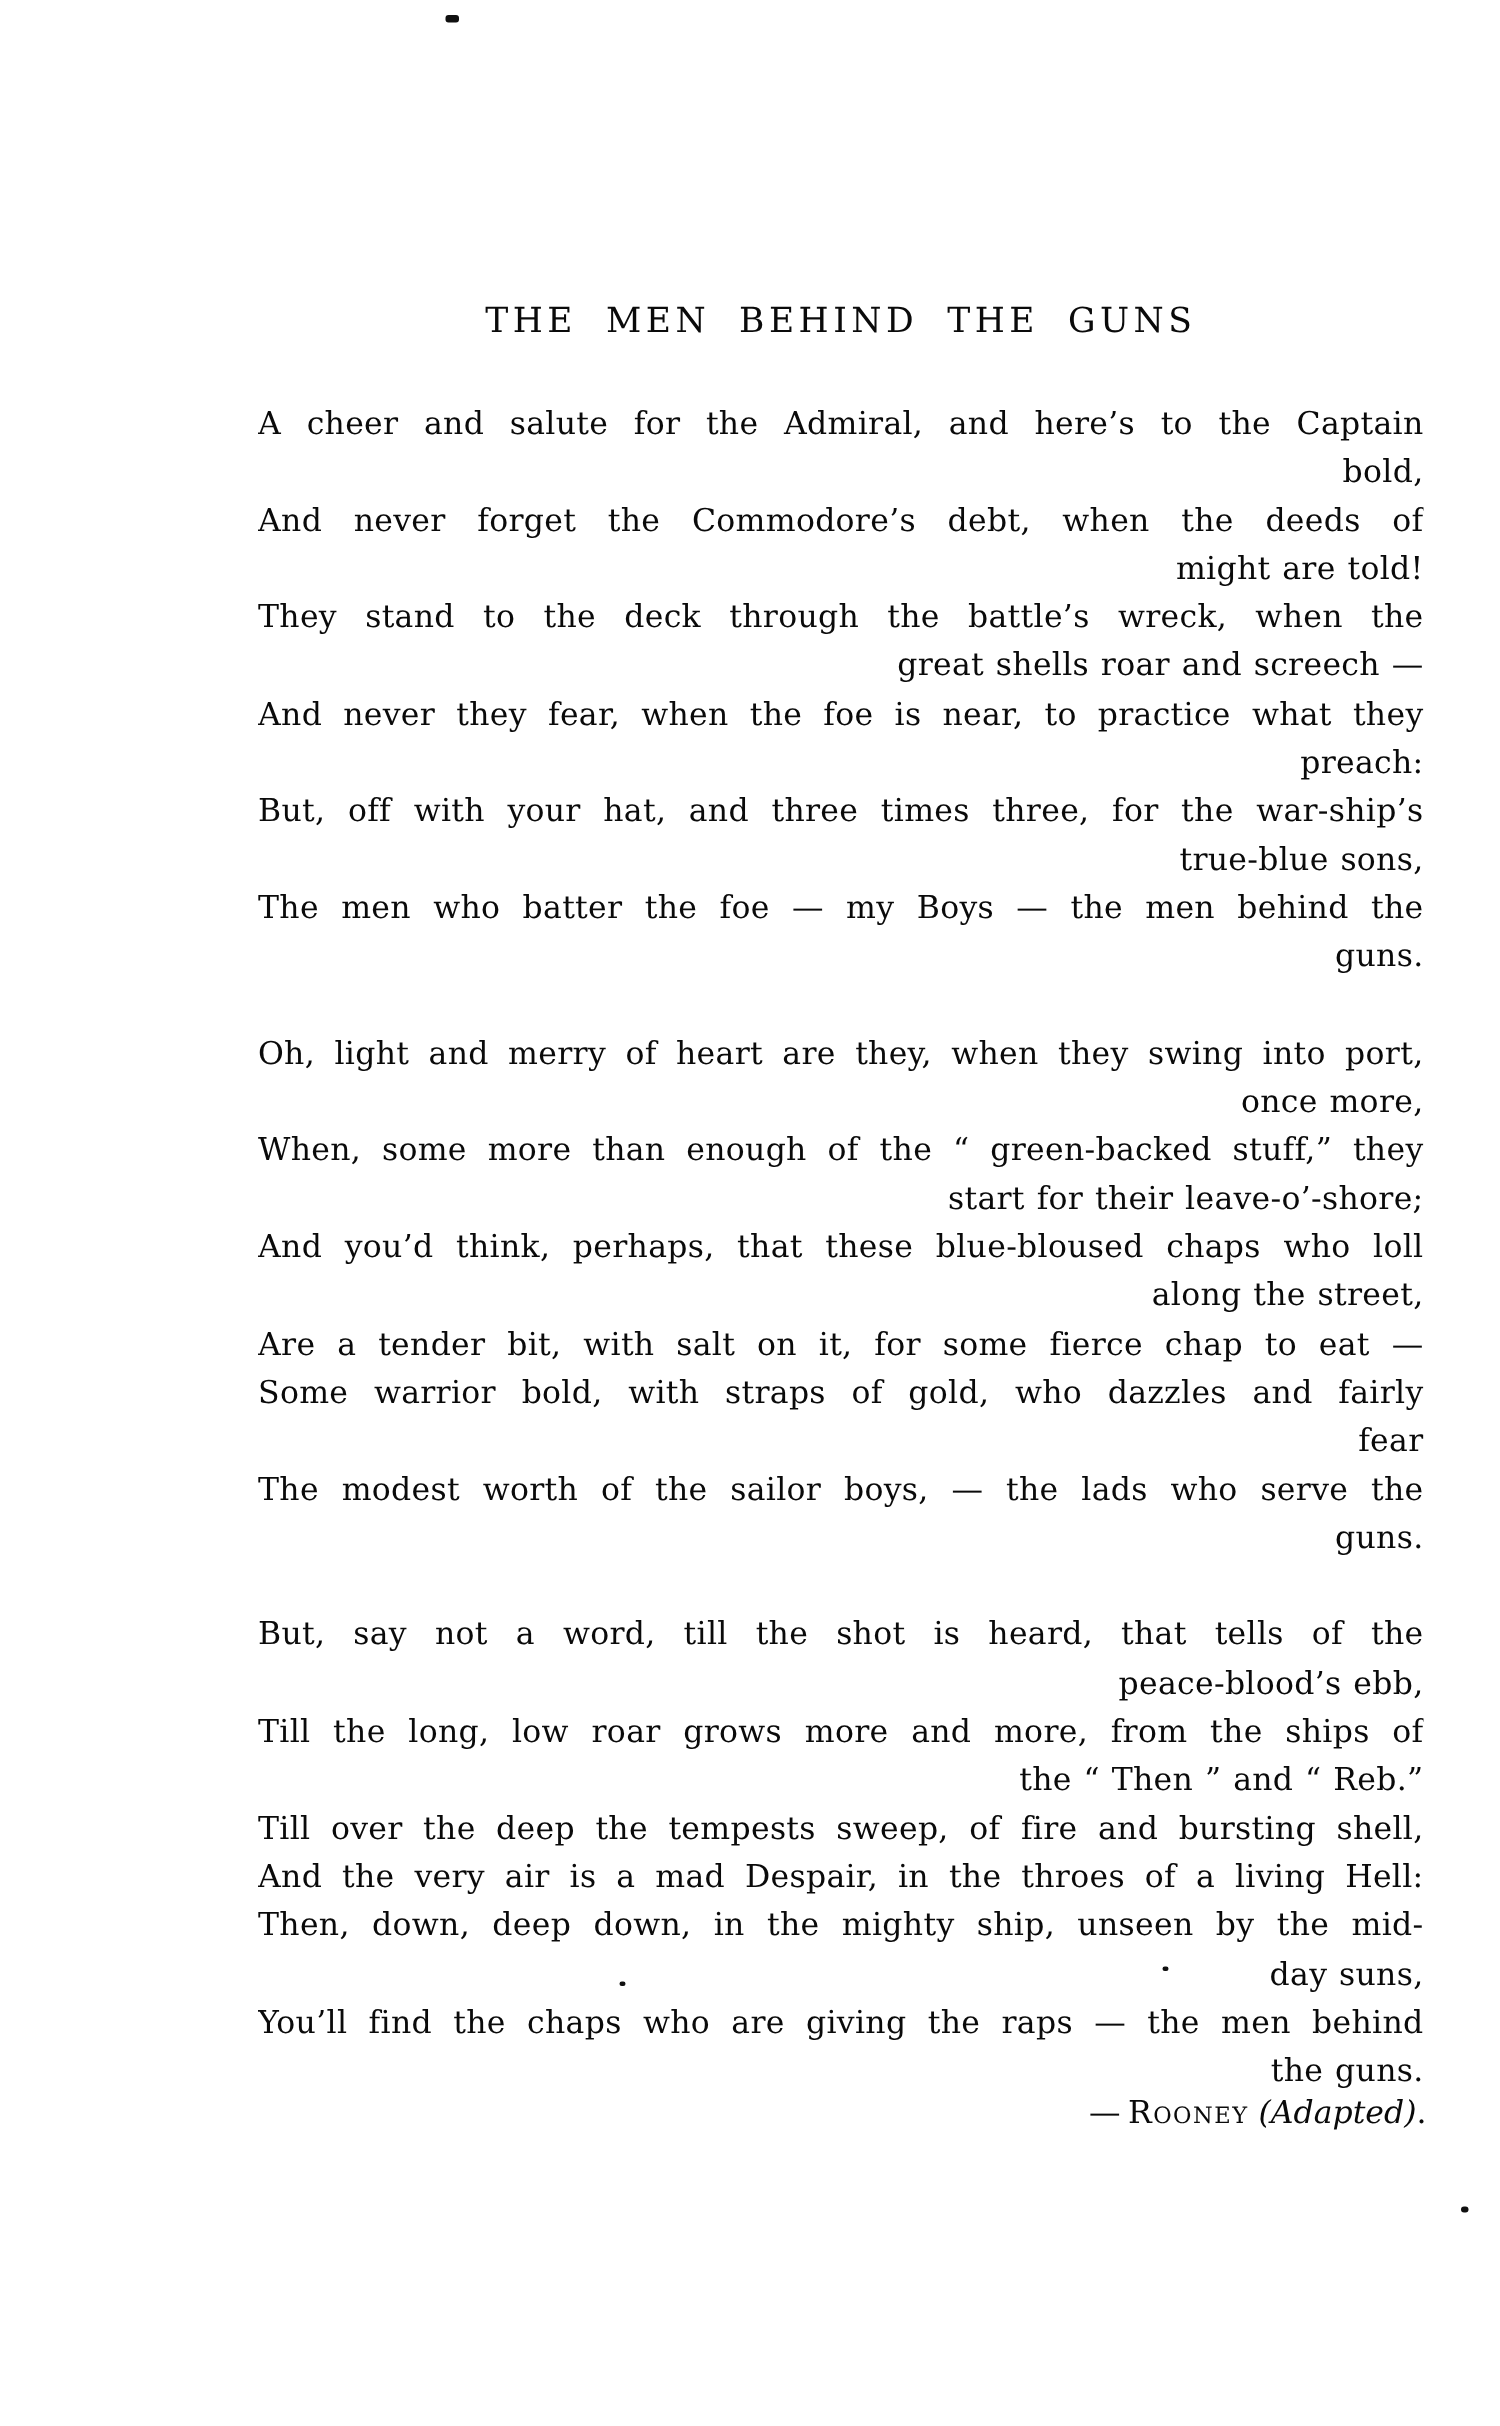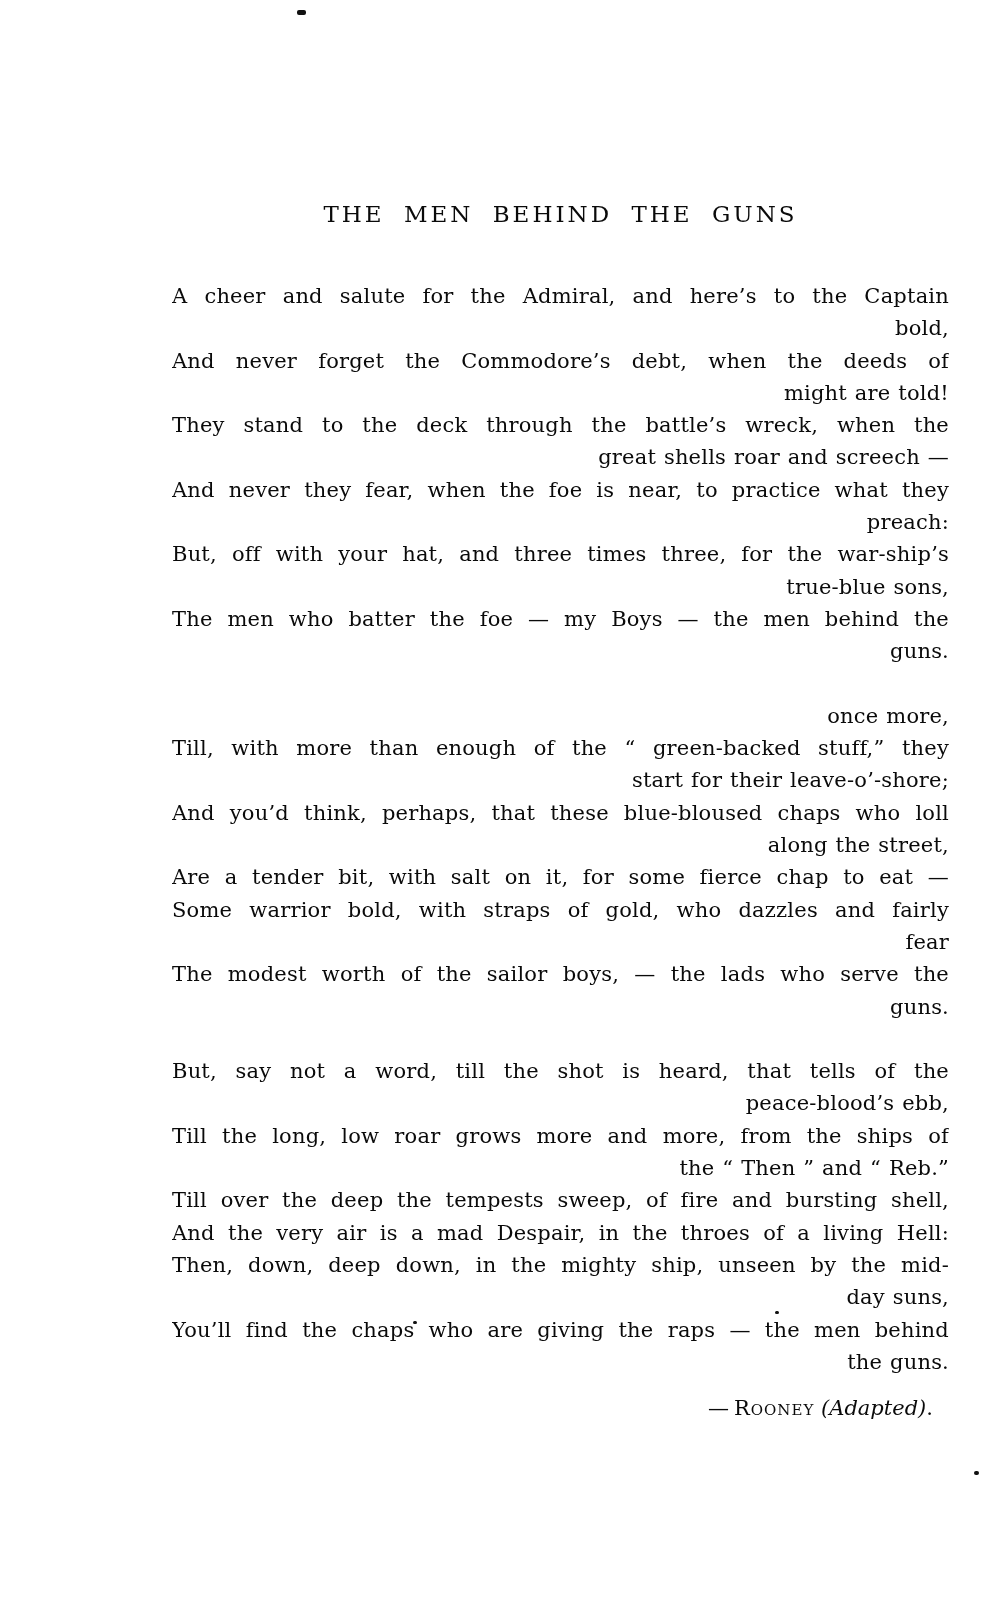--- a/index.html
+++ b/index.html
@@ -11,31 +11,31 @@
     font-family: "DejaVu Serif", serif;
     color: #0a0a0a;
     overflow: hidden;
   }
   .page { position: absolute; inset: 0; margin-left: 39px; }
   .title {
     position: absolute; top: 199px; left: 133px; width: 777px; margin: 0;
     font-size: 23px; font-weight: 400; text-align: center;
     letter-spacing: 3px; word-spacing: 9px; line-height: 30px; white-space: nowrap;
   }
-  .poem { position: absolute; top: 280px; left: 133px; width: 777px; }
+  .poem { position: absolute; top: 266px; left: 133px; width: 777px; }
   .stanza { margin: 0 0 32.3px 0; }
   .line {
     margin: 0; font-size: 21px; line-height: 32.3px; height: 32.3px;
     overflow: hidden; letter-spacing: 0.2px; word-spacing: 1px;
   }
   .line.main { text-align: justify; text-align-last: justify; }
   .line.main::after { content: ""; display: inline-block; width: 100%; height: 0; }
   .line.cont { padding-left: 46px; text-align: right; }
   .attribution {
-    position: absolute; top: 1392px; left: 123px; width: 777px; margin: 0;
+    position: absolute; top: 1392px; left: 141px; width: 777px; margin: 0;
     text-align: right; padding-right: 6px;
     font-size: 21px; line-height: 32.3px;
   }
   .attribution .dash { margin-right: 5px; }
   .attribution .author { font-variant: small-caps; letter-spacing: 1px; }
   .attribution .note { font-style: italic; }
   #specks { position: absolute; inset: 0; pointer-events: none; }
   .speck { position: absolute; background: #101010; border-radius: 2px; }
 </style>
 </head>
@@ -53,22 +53,23 @@
         <p class="line main">They stand to the deck through the battle’s wreck, when the</p>
         <p class="line cont">great shells roar and screech —</p>
         <p class="line main">And never they fear, when the foe is near, to practice what they</p>
         <p class="line cont">preach:</p>
         <p class="line main">But, off with your hat, and three times three, for the war-ship’s</p>
         <p class="line cont">true-blue sons,</p>
         <p class="line main">The men who batter the foe — my Boys — the men behind the</p>
         <p class="line cont">guns.</p>
       </div>
       <div class="stanza">
+        <p class="line main">Oh, light and merry of heart are they, when they swing into port,</p>
         <p class="line cont">once more,</p>
-        <p class="line main">Till, with more than enough of the “ green-backed stuff,” they</p>
+        <p class="line main">When, some more than enough of the “ green-backed stuff,” they</p>
         <p class="line cont">start for their leave-o’-shore;</p>
         <p class="line main">And you’d think, perhaps, that these blue-bloused chaps who loll</p>
         <p class="line cont">along the street,</p>
         <p class="line main">Are a tender bit, with salt on it, for some fierce chap to eat —</p>
         <p class="line main">Some warrior bold, with straps of gold, who dazzles and fairly</p>
         <p class="line cont">fear</p>
         <p class="line main">The modest worth of the sailor boys, — the lads who serve the</p>
         <p class="line cont">guns.</p>
       </div>
       <div class="stanza">

